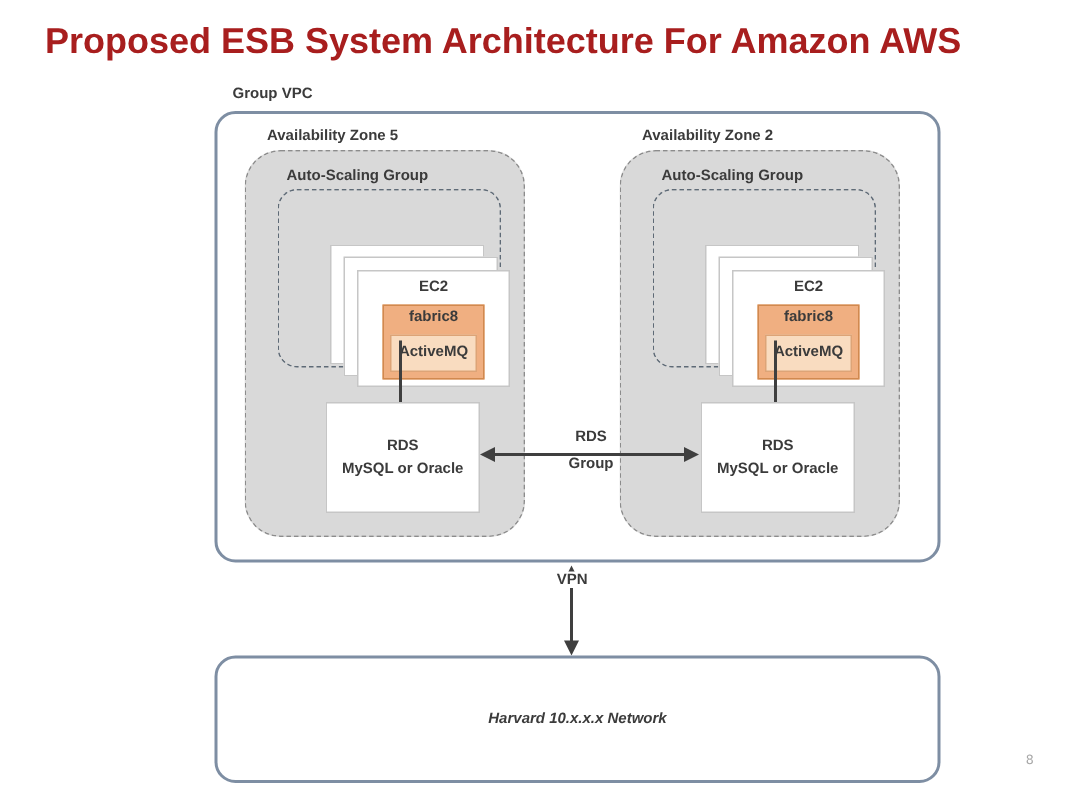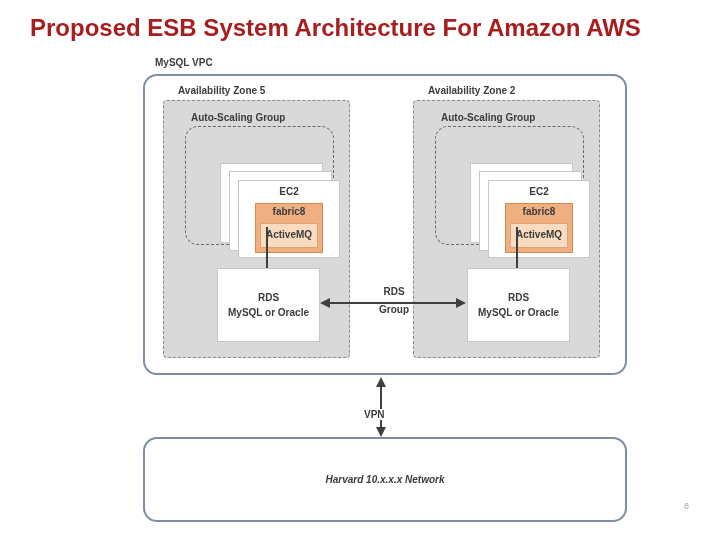--- a/index.html
+++ b/index.html
@@ -15,21 +15,21 @@
   .abs{position:absolute;}
   .lbl{font-size:10px;font-weight:bold;color:var(--diagram-text);white-space:nowrap;}
   .slide-title{left:30px;top:14px;font-size:24px;font-weight:bold;color:var(--title);
     white-space:nowrap;letter-spacing:0px;}
   .vpc-box{left:143px;top:74px;width:484px;height:301px;border:2px solid var(--vpc-border);
     border-radius:14px;background:transparent;}
   .vpc-label{left:155px;top:57px;}
   .zone-label-1{left:178px;top:85px;}
   .zone-label-2{left:428px;top:85px;}
   .zone{top:100px;width:187px;height:258px;background:var(--zone-fill);
-    border:1.5px dashed var(--zone-border);border-radius:4px;}
+    border:1.5px dashed var(--zone-border);border-radius:24px;}
   .zone-1{left:163px;} .zone-2{left:413px;}
   .asg-label{left:27px;top:11px;}
   .asg-box{left:21px;top:25px;width:149px;height:119px;border:1.5px dashed var(--asg-border);
     border-radius:13px;}
   .node{background:#fff;border:1px solid var(--node-border);}
   .stack-back{left:34px;top:36px;width:103px;height:80px;}
   .stack-mid{left:43px;top:44px;width:103px;height:80px;}
   .stack-front{left:52px;top:53px;width:102px;height:78px;}
   .ec2-label{display:block;text-align:center;margin-top:5px;}
   .fabric-box{left:16px;top:22px;width:68px;height:50px;background:var(--fabric-fill);
@@ -46,33 +46,33 @@
     border-bottom:5px solid transparent;border-right:10px solid var(--connector);}
   .sync-head-right{left:456px;top:298px;border-top:5px solid transparent;
     border-bottom:5px solid transparent;border-left:10px solid var(--connector);}
   .sync-label-1{left:368px;top:286px;width:52px;text-align:center;}
   .sync-label-2{left:368px;top:304px;width:52px;text-align:center;}
   .vpn-head-up{left:376px;top:377px;border-left:5px solid transparent;
     border-right:5px solid transparent;border-bottom:10px solid var(--connector);}
   .vpn-shaft{left:380px;top:385px;width:2px;height:43px;background:var(--connector);}
   .vpn-head-down{left:376px;top:427px;border-left:5px solid transparent;
     border-right:5px solid transparent;border-top:10px solid var(--connector);}
-  .vpn-label{left:364px;top:409px;width:35px;background:#fff;}
+  .vpn-label{left:364px;top:381px;width:35px;text-align:center;background:#fff;}
   .network-box{left:143px;top:437px;width:484px;height:85px;border:2px solid var(--vpc-border);
     border-radius:14px;display:flex;align-items:center;justify-content:center;font-style:italic;}
   .page-number{left:684px;top:501px;font-size:9px;font-weight:normal;color:var(--page-number);}
 </style>
 </head>
 <body>
 
 <div class="stage">
 
   <div class="abs slide-title">Proposed ESB System Architecture For Amazon AWS</div>
 
-  <div class="abs lbl vpc-label">MySQL VPC</div>
+  <div class="abs lbl vpc-label">Group VPC</div>
   <div class="abs vpc-box"></div>
 
   <div class="abs lbl zone-label-1">Availability Zone 5</div>
   <div class="abs lbl zone-label-2">Availability Zone 2</div>
 
   <div class="abs zone zone-1">
     <div class="abs lbl asg-label">Auto-Scaling Group</div>
     <div class="abs asg-box">
       <div class="abs node stack-back"></div>
       <div class="abs node stack-mid"></div>

